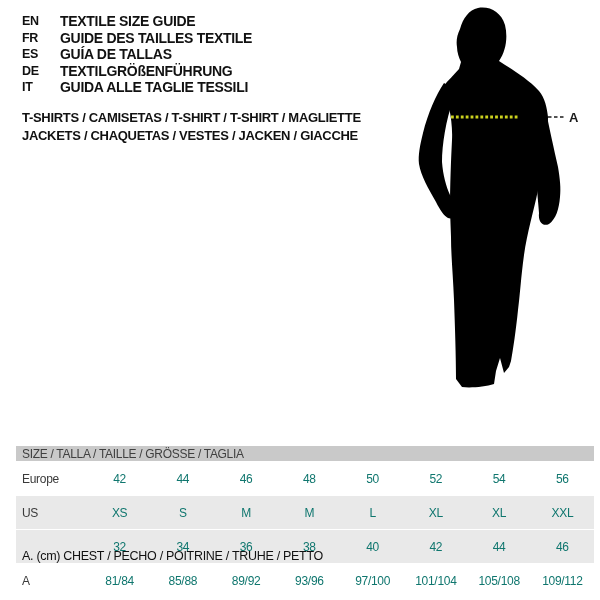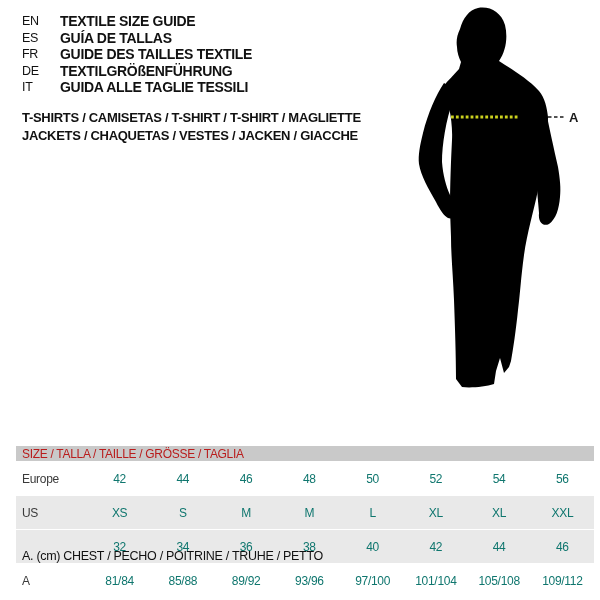--- a/index.html
+++ b/index.html
@@ -19,21 +19,21 @@
     top: 13px;
   }
   .lang-row {
     display: flex;
     height: 16.5px;
     align-items: center;
   }
   .lang-code {
     width: 38px;
     font-size: 12.5px;
-    font-weight: normal;
+    font-weight: bold;
     letter-spacing: -0.3px;
   }
   .lang-label {
     font-size: 14px;
     font-weight: bold;
     letter-spacing: -0.3px;
     white-space: nowrap;
   }
   
   .categories {
@@ -70,21 +70,21 @@
   .size-table {
     position: absolute;
     left: 16px;
     top: 446px;
     width: 578px;
   }
   .table-header {
     height: 15px;
     background: #c9c9c9;
     font-size: 12px;
-    color: #b91c1c;
+    color: #404040;
     letter-spacing: -0.3px;
     display: flex;
     align-items: center;
     padding-left: 6px;
     box-sizing: border-box;
   }
   .table-row {
     display: grid;
     grid-template-columns: 72px repeat(8, 1fr);
     height: 34px;
@@ -121,26 +121,26 @@
 <body>
 
 <div id="canvas">
 
   <div class="lang-list">
     <div class="lang-row">
       <span class="lang-code">EN</span>
       <span class="lang-label">TEXTILE SIZE GUIDE</span>
     </div>
     <div class="lang-row">
+      <span class="lang-code">FR</span>
+      <span class="lang-label">GUIDE DES TAILLES TEXTILE</span>
+    </div>
+    <div class="lang-row">
       <span class="lang-code">ES</span>
       <span class="lang-label">GUÍA DE TALLAS</span>
-    </div>
-    <div class="lang-row">
-      <span class="lang-code">FR</span>
-      <span class="lang-label">GUIDE DES TAILLES TEXTILE</span>
     </div>
     <div class="lang-row">
       <span class="lang-code">DE</span>
       <span class="lang-label">TEXTILGRÖßENFÜHRUNG</span>
     </div>
     <div class="lang-row">
       <span class="lang-code">IT</span>
       <span class="lang-label">GUIDA ALLE TAGLIE TESSILI</span>
     </div>
   </div>

